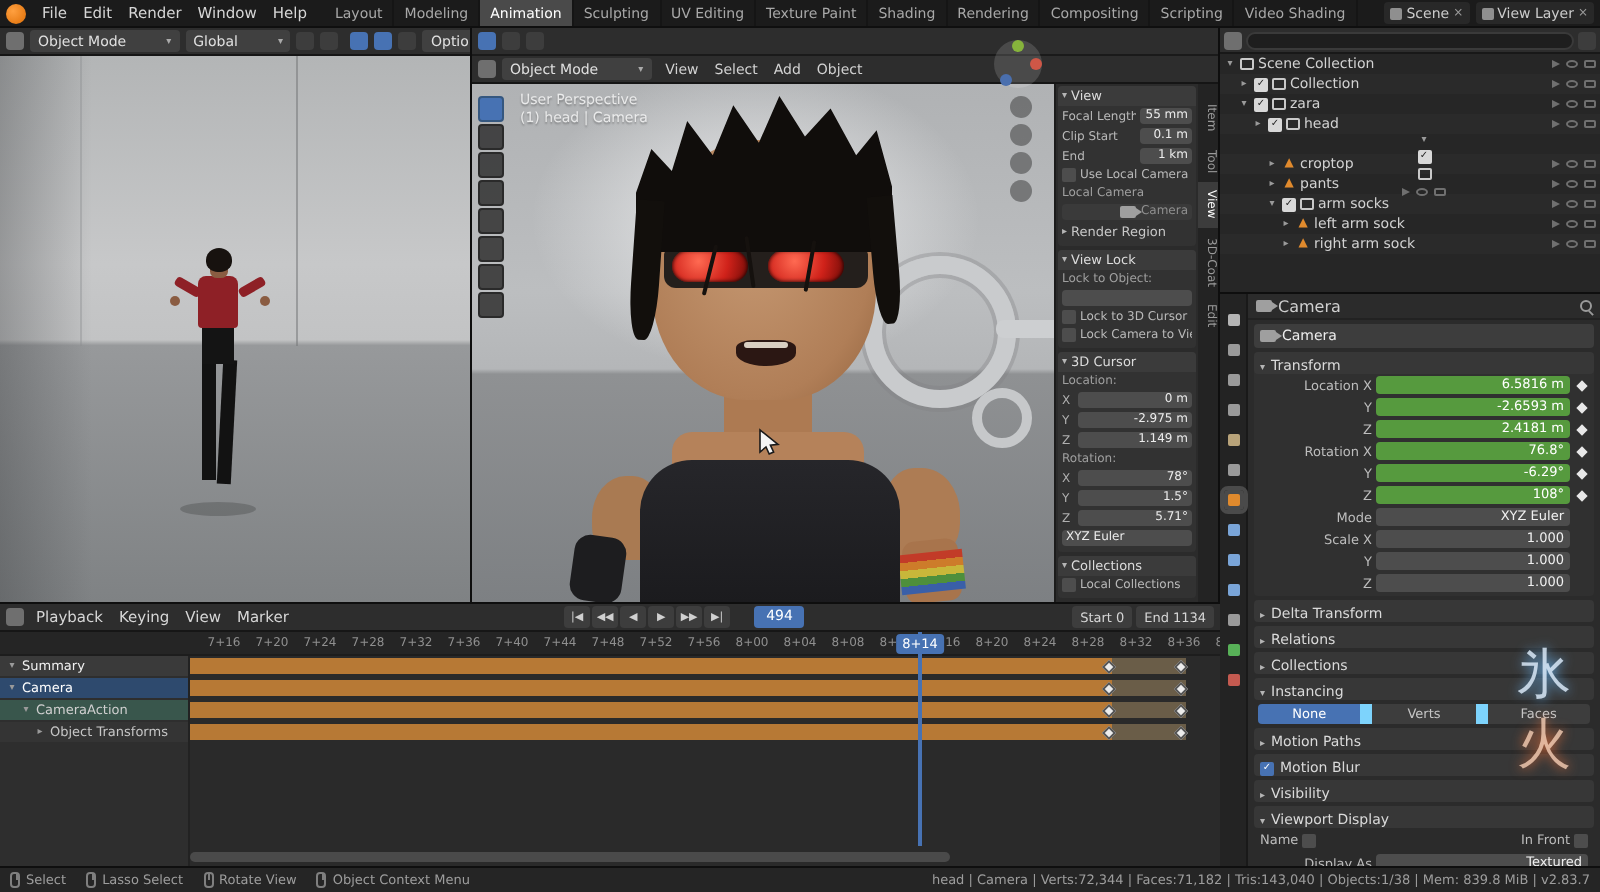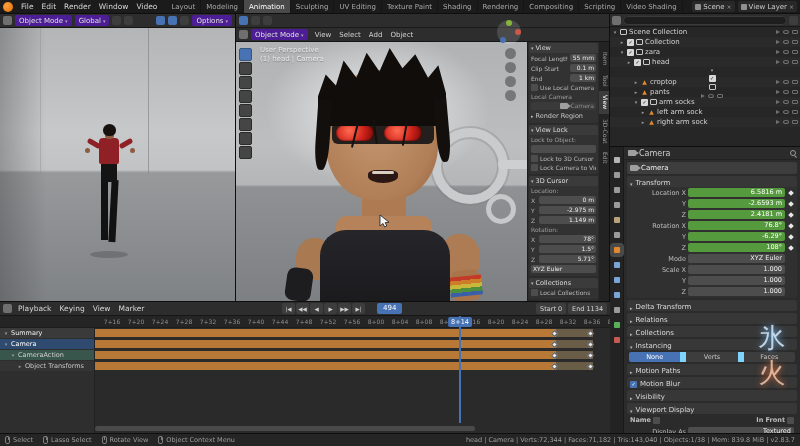--- a/index.html
+++ b/index.html
@@ -15,21 +15,21 @@
 #ws-tabs{display:flex;height:14px;margin-left:4px;flex:1;overflow:hidden;}
 .ws-tab{padding:0 5px;line-height:14px;color:#a8a8a8;border-right:1px solid #151515;white-space:nowrap;font-size:7px;}
 .ws-tab.active{background:#4a4a4a;color:#fff;}
 #tb-right{display:flex;align-items:center;gap:3px;flex:none;}
 .tb-chip{background:#282828;border-radius:2px;padding:0 3px;height:11px;display:flex;align-items:center;gap:2px;font-size:7px;color:#ccc;white-space:nowrap;}
 .chip-ico{width:6px;height:6px;background:#8f8f8f;border-radius:1px;}
 .chip-x{color:#9a9a9a;font-size:6px;}
 
 .vph{height:14px;background:#2d2d2d;border-bottom:1px solid #151515;display:flex;align-items:center;gap:3px;padding:0 3px;}
 .ed-ico{width:9px;height:9px;background:#6f6f6f;border-radius:2px;flex:none;}
-.dd{display:inline-flex;align-items:center;gap:2px;background:#4c1d95;border-radius:2px;height:11px;padding:0 4px;color:#e0e0e0;font-size:7px;white-space:nowrap;flex:none;}
+.dd{display:inline-flex;align-items:center;gap:20px;background:#404040;border-radius:2px;height:11px;padding:0 4px;color:#e0e0e0;font-size:7px;white-space:nowrap;flex:none;}
 .dd .cr{font-size:5px;color:#aaa;}
 .hico{width:9px;height:9px;border-radius:2px;background:#3d3d3d;flex:none;}
 .hico.on{background:#4772b3;}
 .hdr-menu{padding:0 4px;color:#d2d2d2;font-size:7px;white-space:nowrap;}
 
 #vp-left{left:0;top:14px;width:236px;height:287px;border-right:1px solid #0e0e0e;background:#9a9c9e;}
 #vpl-body{position:absolute;left:0;top:14px;right:0;bottom:0;background:linear-gradient(180deg,#b3b5b6 0%,#c7c8c9 38%,#c2c3c4 52%,#97999b 53%,#7f8284 100%);}
 .wline{position:absolute;left:148px;top:0;width:1px;height:53%;background:rgba(118,120,122,.55);}
 .wline2{position:absolute;left:40px;top:0;width:1px;height:53%;background:rgba(140,142,144,.4);}
 #vpl-shade{position:absolute;left:0;top:0;width:46px;height:100%;background:linear-gradient(90deg,rgba(60,62,64,.35),rgba(60,62,64,0));}
@@ -141,21 +141,21 @@
 .p-key{width:7px;height:7px;flex:none;display:flex;align-items:center;justify-content:center;}
 .p-key.on:after{content:"";width:4px;height:4px;background:#e8e8e8;transform:rotate(45deg);display:block;}
 #p-sections{margin:0 3px;}
 .p-sec{margin-top:2px;}
 .seg{display:flex;margin:2px 2px;}
 .seg-btn{flex:1;height:10px;line-height:10px;text-align:center;background:#3d3d3d;color:#c5c5c5;font-size:6.5px;border-right:6px solid #7dd3fc;}
 .seg-btn:first-child{border-radius:2px 0 0 2px;}
 .seg-btn:last-child{border-radius:0 2px 2px 0;border-right:none;}
 .seg-btn.active{background:#4772b3;color:#fff;}
 .p-checkrow{display:flex;align-items:center;padding:2px 3px;justify-content:space-between;}
-.p-chkwrap{display:flex;align-items:center;gap:2px;font-weight:bold;}
+.p-chkwrap{display:flex;align-items:center;gap:2px;}
 .p-lbl2{color:#bdbdbd;font-size:6.5px;}
 
 #timeline{left:0;top:301px;width:610px;height:132px;background:#2a2a2a;border-top:1px solid #0e0e0e;}
 #tl-hdr{height:14px;background:#2d2d2d;border-bottom:1px solid #161616;display:flex;align-items:center;gap:2px;padding:0 3px;position:relative;z-index:3;}
 .tp-btn{min-width:13px;height:11px;border-radius:2px;background:#3d3d3d;color:#d0d0d0;font-size:5.5px;display:flex;align-items:center;justify-content:center;padding:0 2px;}
 #tl-frame{background:#4772b3;color:#fff;border-radius:2px;height:11px;line-height:11px;padding:0 6px;font-size:7px;}
 .tl-se{display:flex;align-items:center;gap:2px;background:#3d3d3d;border-radius:2px;height:11px;padding:0 4px;font-size:6.5px;color:#d6d6d6;}
 #tl-ruler{position:absolute;left:0;top:14px;width:610px;height:12px;background:#252525;border-bottom:1px solid #1d1d1d;overflow:hidden;}
 .rl{position:absolute;top:2px;transform:translateX(-50%);font-size:6px;color:#8f8f8f;white-space:nowrap;}
 #tl-list{position:absolute;left:0;top:26px;width:95px;bottom:0;background:#2e2e2e;border-right:1px solid #222;}
@@ -189,21 +189,21 @@
 
 <div id="app">
 
   <div id="topbar" class="rg">
     <span id="blender-logo"></span>
     <div id="tb-menus" class="flex">
         <div class="tb-menu">File</div>
         <div class="tb-menu">Edit</div>
         <div class="tb-menu">Render</div>
         <div class="tb-menu">Window</div>
-        <div class="tb-menu">Video</div>
+        <div class="tb-menu">Help</div>
       </div>
     <div id="ws-tabs">
         <div class="ws-tab">Layout</div>
         <div class="ws-tab">Modeling</div>
         <div class="ws-tab active">Animation</div>
         <div class="ws-tab">Sculpting</div>
         <div class="ws-tab">UV Editing</div>
         <div class="ws-tab">Texture Paint</div>
         <div class="ws-tab">Shading</div>
         <div class="ws-tab">Rendering</div>

